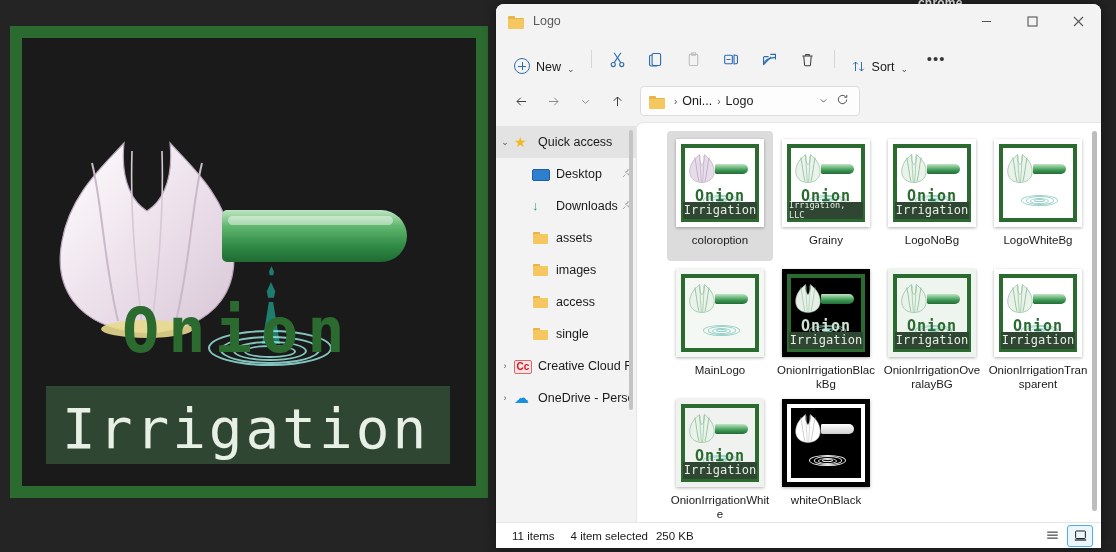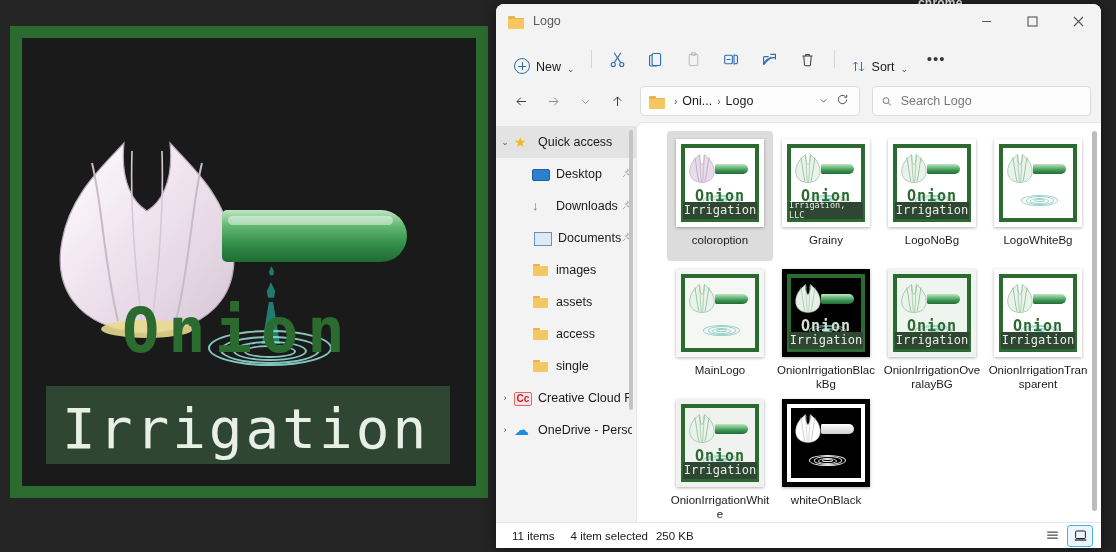--- a/index.html
+++ b/index.html
@@ -526,27 +526,20 @@
           </svg>
       </span>
       <span class="refresh">
         <svg width="13" height="13" viewBox="0 0 20 20" fill="none" stroke="currentColor" stroke-width="1.3">
             <path d="M16.4 10a6.4 6.4 0 1 1-1.9-4.5"></path>
             <path d="M16.6 3v3.6H13"></path>
           </svg>
       </span>
     </div>
 
-    <div id="searchbox">
-      <svg width="13" height="13" viewBox="0 0 20 20" fill="none" stroke="#5b5b5b" stroke-width="1.4">
-          <circle cx="8.5" cy="8.5" r="5"></circle>
-          <line x1="12.3" y1="12.3" x2="17" y2="17"></line>
-        </svg>
-      <input type="text" placeholder="Search Logo" style="">
-    </div>
   </div>
 
   <div id="body">
 
     <div id="navpane">
       <div id="nav-list">
           <div class="nav-item selected">
             <span class="nav-exp">⌄</span>
             <span class="nav-ico ico-star">★</span>
             <span class="nav-label">Quick access</span>
@@ -564,36 +557,27 @@
             <span class="nav-exp"></span>
             <span class="nav-ico ico-download">↓</span>
             <span class="nav-label">Downloads</span>
             <span class="nav-pin"><svg width="11" height="11" viewBox="0 0 20 20" fill="none" stroke="#8d8d8d" stroke-width="1.4">
                 <path d="M12.5 2.5l5 5-2.5 1.5-1 4-6-6 4-1z"></path>
                 <line x1="8" y1="12" x2="3.5" y2="16.5"></line>
               </svg></span>
           </div>
           <div class="nav-item indent">
             <span class="nav-exp"></span>
-            <span class="nav-ico ico-docs"></span>
-            <span class="nav-label">Documents</span>
-            <span class="nav-pin"><svg width="11" height="11" viewBox="0 0 20 20" fill="none" stroke="#8d8d8d" stroke-width="1.4">
-                <path d="M12.5 2.5l5 5-2.5 1.5-1 4-6-6 4-1z"></path>
-                <line x1="8" y1="12" x2="3.5" y2="16.5"></line>
-              </svg></span>
+            <span class="nav-ico ico-folder"></span>
+            <span class="nav-label">assets</span>
           </div>
           <div class="nav-item indent">
             <span class="nav-exp"></span>
             <span class="nav-ico ico-folder"></span>
             <span class="nav-label">images</span>
-          </div>
-          <div class="nav-item indent">
-            <span class="nav-exp"></span>
-            <span class="nav-ico ico-folder"></span>
-            <span class="nav-label">assets</span>
           </div>
           <div class="nav-item indent">
             <span class="nav-exp"></span>
             <span class="nav-ico ico-folder"></span>
             <span class="nav-label">access</span>
           </div>
           <div class="nav-item indent">
             <span class="nav-exp"></span>
             <span class="nav-ico ico-folder"></span>
             <span class="nav-label">single</span>

